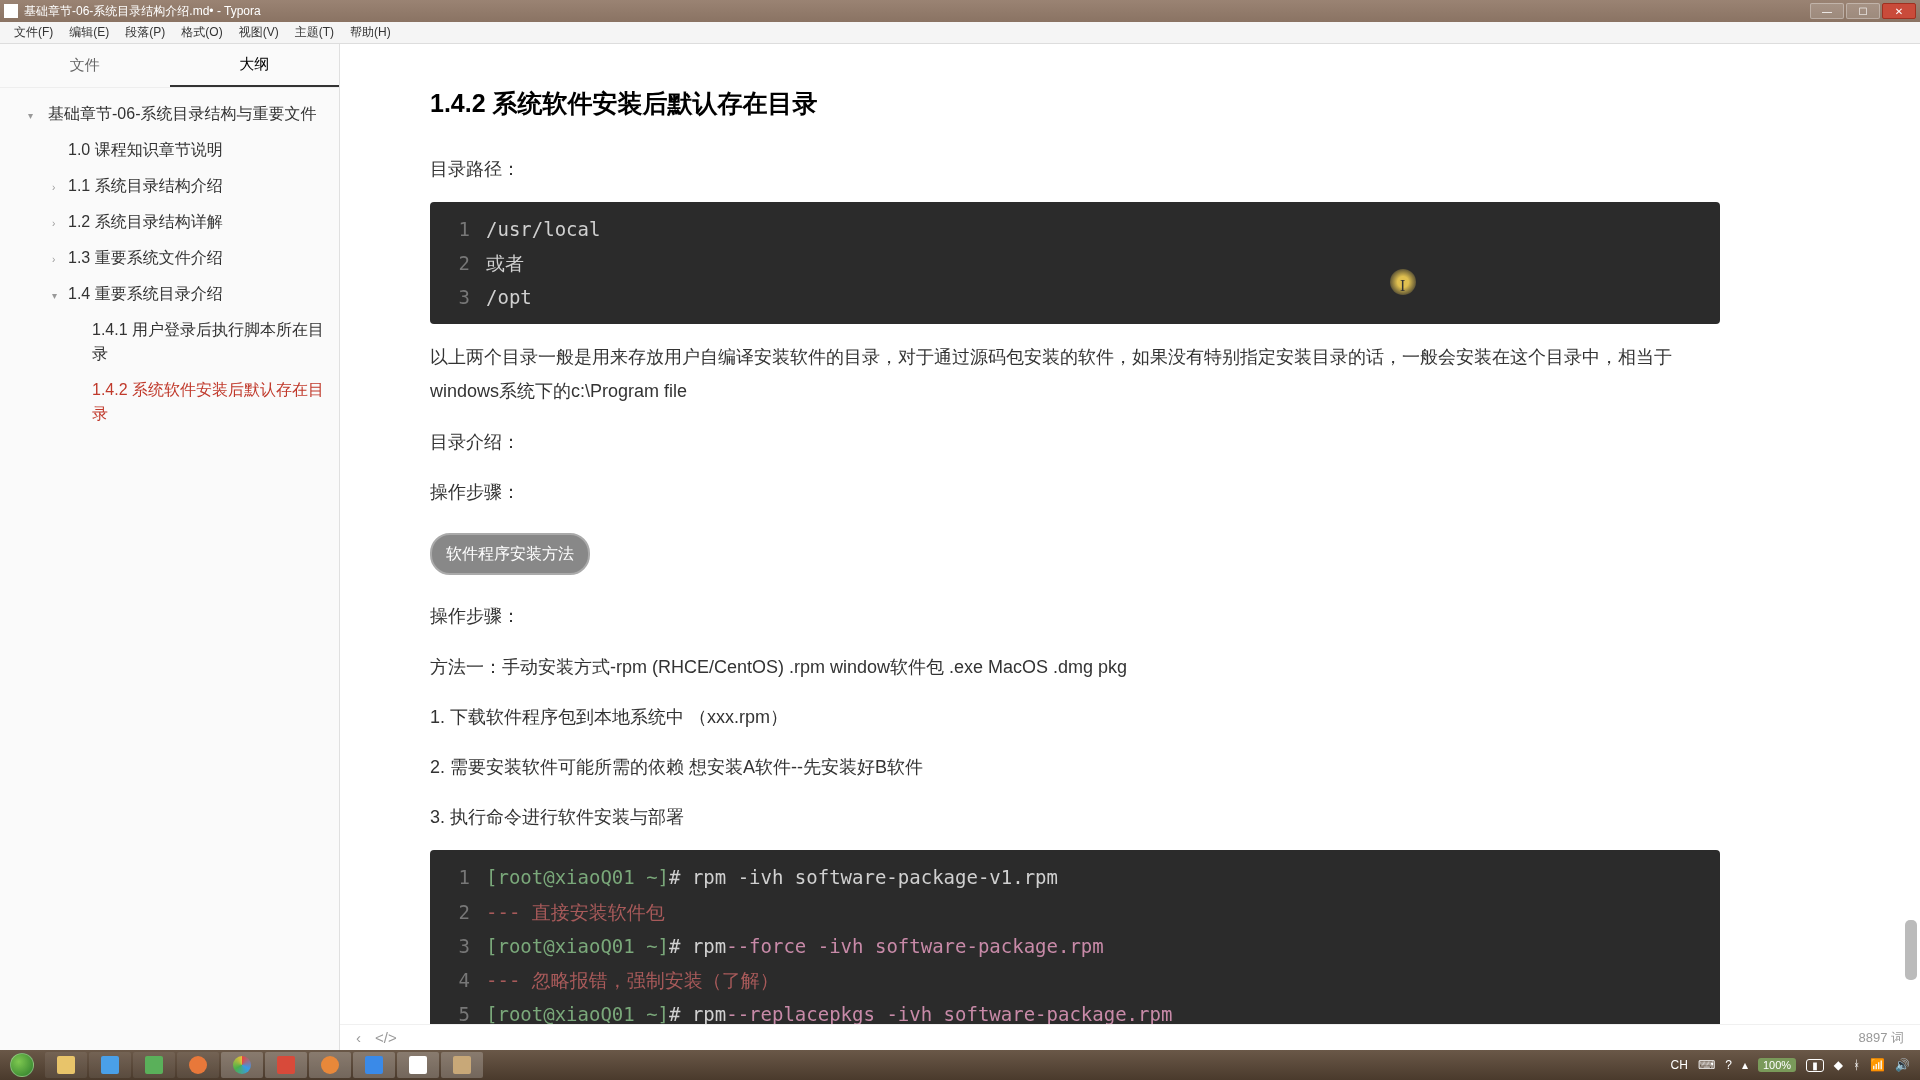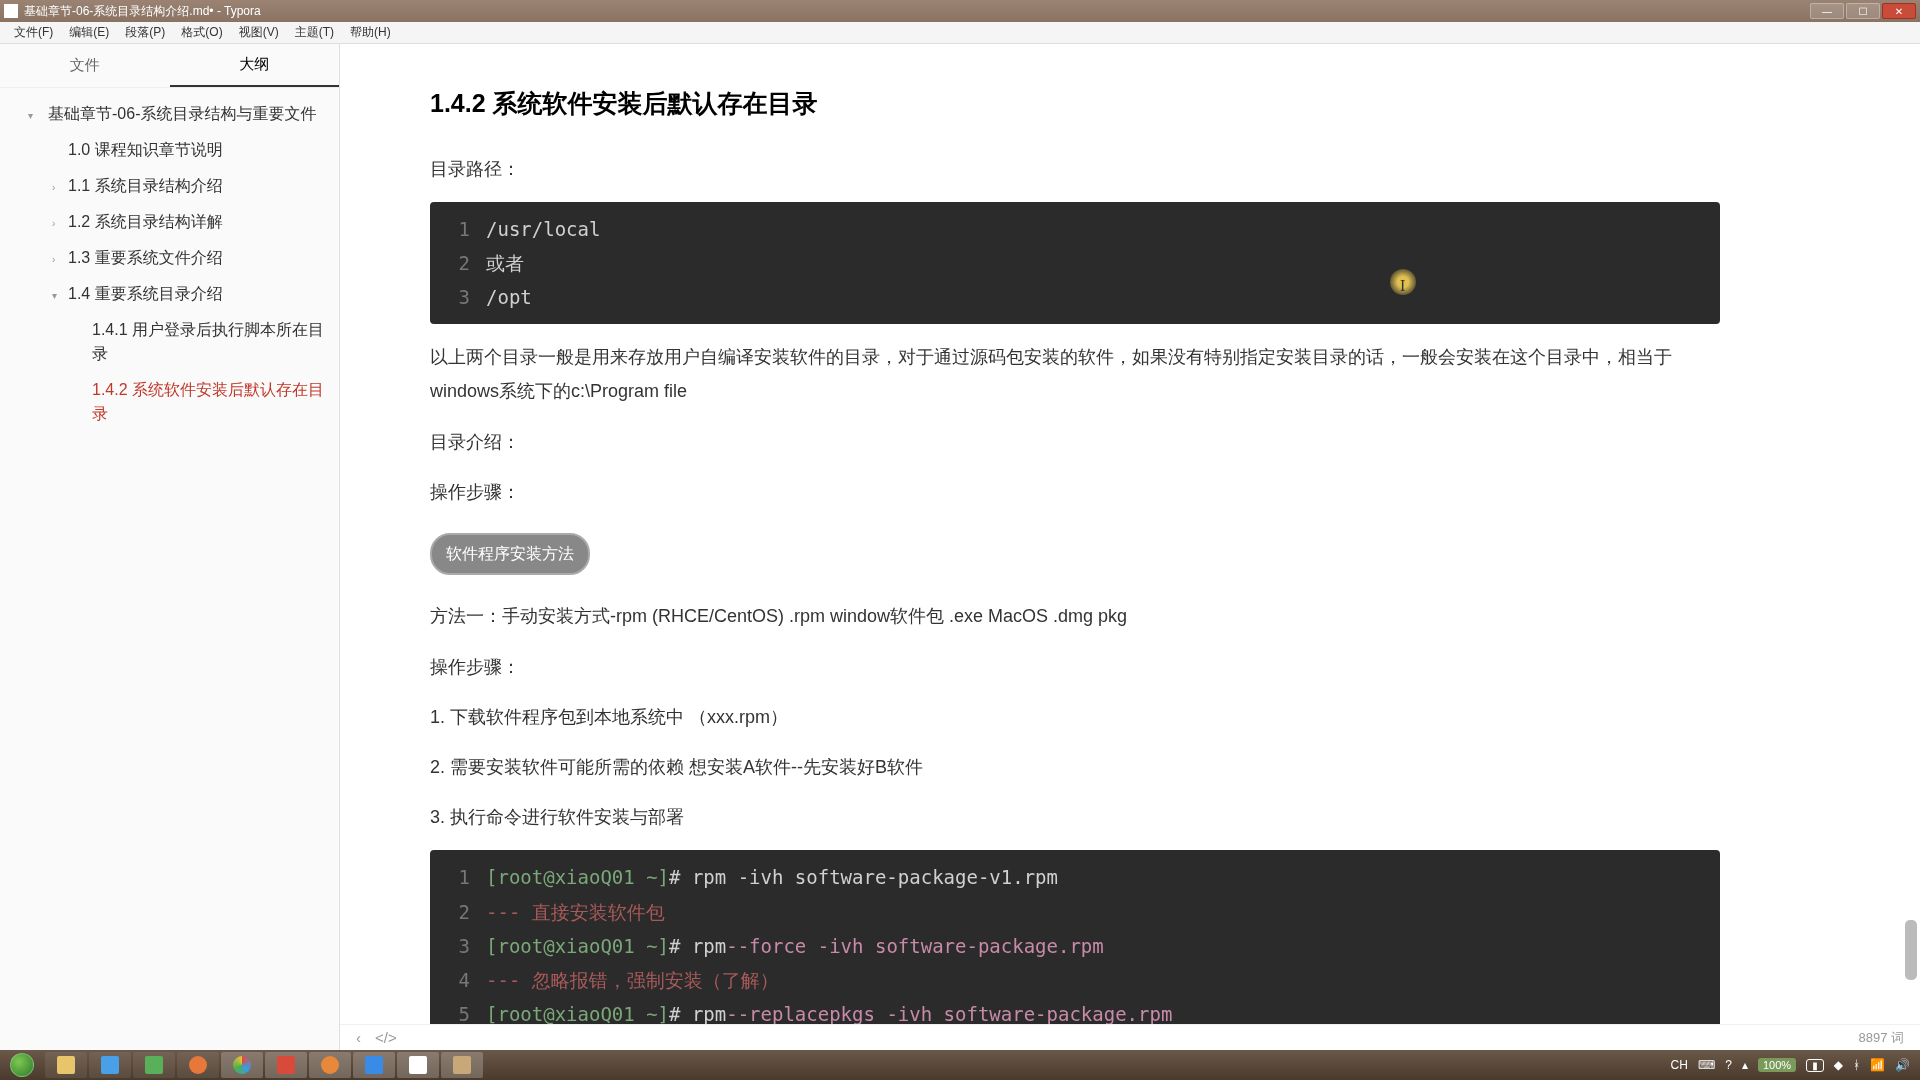--- a/index.html
+++ b/index.html
@@ -135,22 +135,22 @@
           <span class="c-normal">/opt</span>
         </div>
       </div>
     <div class="cursor-dot"></div>
     <p></p>
     <p>以上两个目录一般是用来存放用户自编译安装软件的目录，对于通过源码包安装的软件，如果没有特别指定安装目录的话，一般会安装在这个目录中，相当于windows系统下的c:\Program file</p>
     <p>目录介绍：</p>
     <p></p>
     <p>操作步骤：</p>
     <span class="tag-pill">软件程序安装方法</span>
+    <p>操作步骤：</p>
     <p>方法一：手动安装方式-rpm (RHCE/CentOS)  .rpm  window软件包  .exe  MacOS  .dmg  pkg</p>
-    <p>操作步骤：</p>
     <p>1. 下载软件程序包到本地系统中 （xxx.rpm）</p>
     <p>2. 需要安装软件可能所需的依赖   想安装A软件--先安装好B软件</p>
     <p>3. 执行命令进行软件安装与部署</p>
     <div class="codeblock" id="code2">
         <div class="codeline">
           <span class="lineno">1</span>
           <span class="c-prompt">[root@xiaoQ01 ~]</span>
           <span class="c-cmd"># rpm -ivh software-package-v1.rpm</span>
         </div>
         <div class="codeline">

